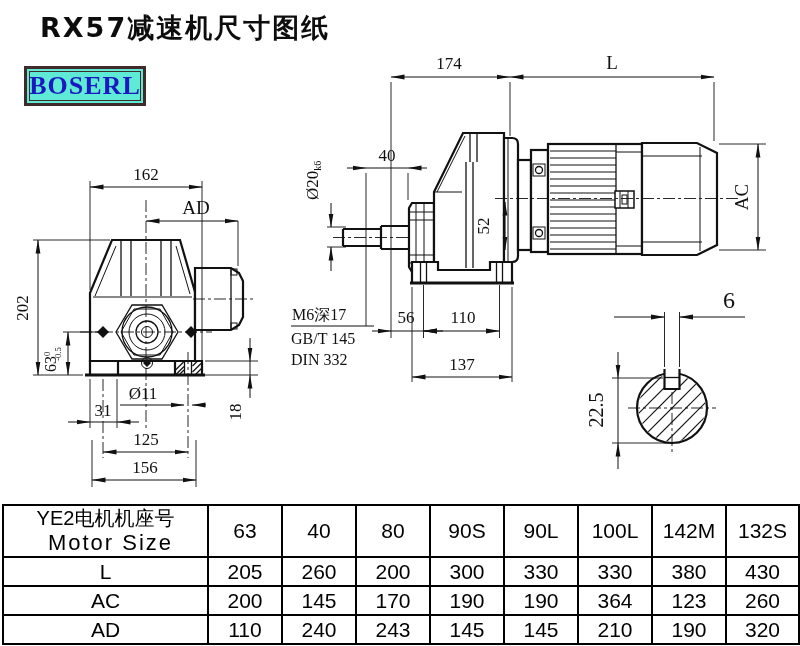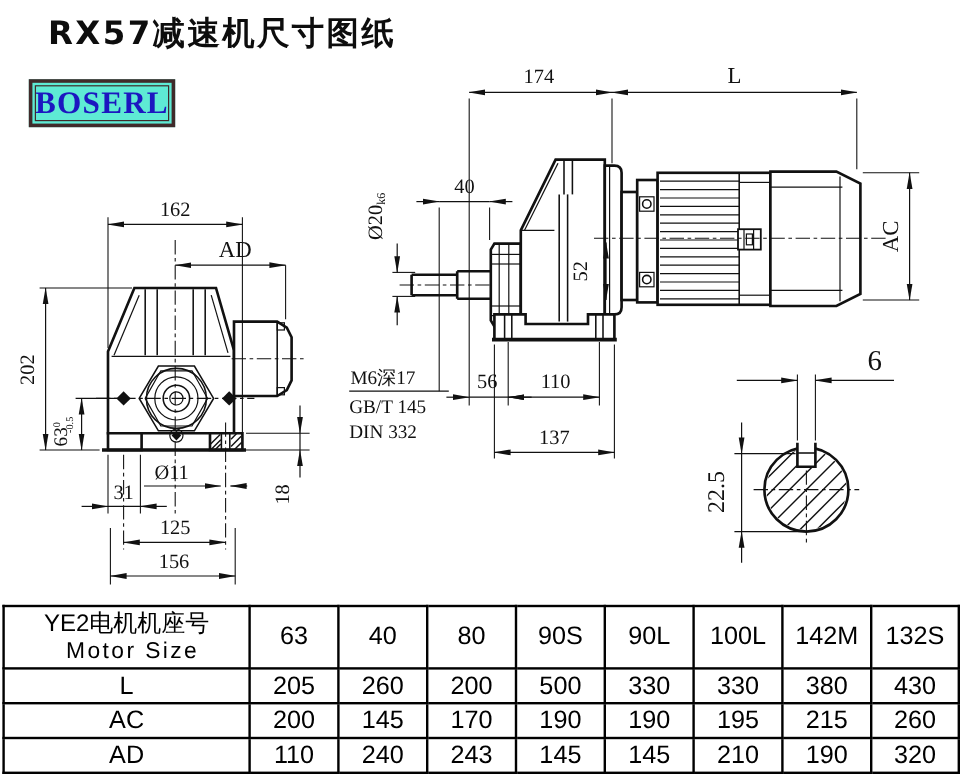--- a/index.html
+++ b/index.html
@@ -25,21 +25,21 @@
   .hatch{stroke:#111;stroke-width:1.2;fill:none;}
   .dt{font-size:17px;}
   .dt2{font-size:19px;}
   #dim-table{position:absolute;left:2px;top:504px;width:796px;height:140px;
              border-collapse:collapse;table-layout:fixed;background:#fff;}
   #dim-table td{border:2px solid #000;text-align:center;vertical-align:middle;
                 font-size:21px;padding:0;color:#000;}
   #dim-table tr.hdr td{height:50px;}
   #dim-table tr.datarow td{height:27px;}
   .hcn{font-size:20px;line-height:1.15;}
-  .hen{font-size:19px;letter-spacing:2px;line-height:1.15;margin-left:10px;}
+  .hen{font-size:22px;letter-spacing:2px;line-height:1.15;margin-left:10px;}
 </style>
 </head>
 <body>
 
 <div id="page">
 
   <div id="title">RX57减速机尺寸图纸</div>
   <div id="logo">BOSERL</div>
 
   <svg width="800" height="505" viewBox="0 0 800 505">
@@ -320,35 +320,35 @@
       <td>90L</td>
       <td>100L</td>
       <td>142M</td>
       <td>132S</td>
     </tr>
     <tr class="datarow">
       <td>L</td>
       <td>205</td>
       <td>260</td>
       <td>200</td>
-      <td>500</td>
+      <td>300</td>
       <td>330</td>
       <td>330</td>
       <td>380</td>
       <td>430</td>
     </tr>
     <tr class="datarow">
       <td>AC</td>
       <td>200</td>
       <td>145</td>
       <td>170</td>
       <td>190</td>
       <td>190</td>
-      <td>195</td>
-      <td>215</td>
+      <td>364</td>
+      <td>123</td>
       <td>260</td>
     </tr>
     <tr class="datarow">
       <td>AD</td>
       <td>110</td>
       <td>240</td>
       <td>243</td>
       <td>145</td>
       <td>145</td>
       <td>210</td>

